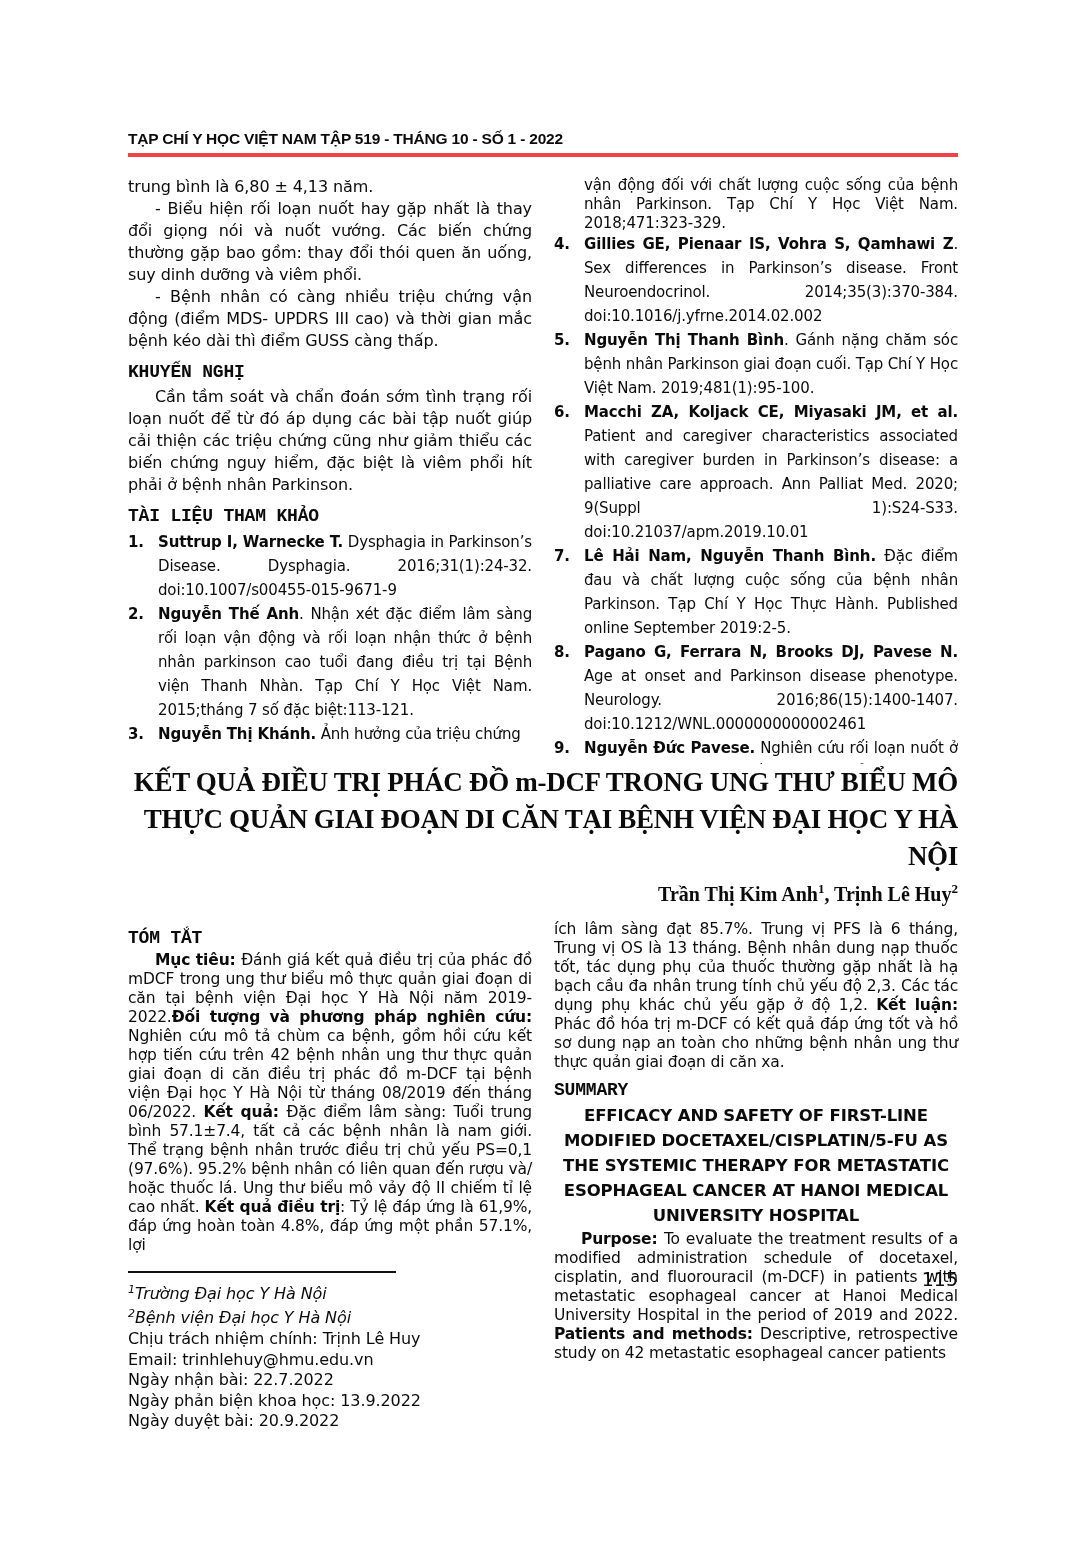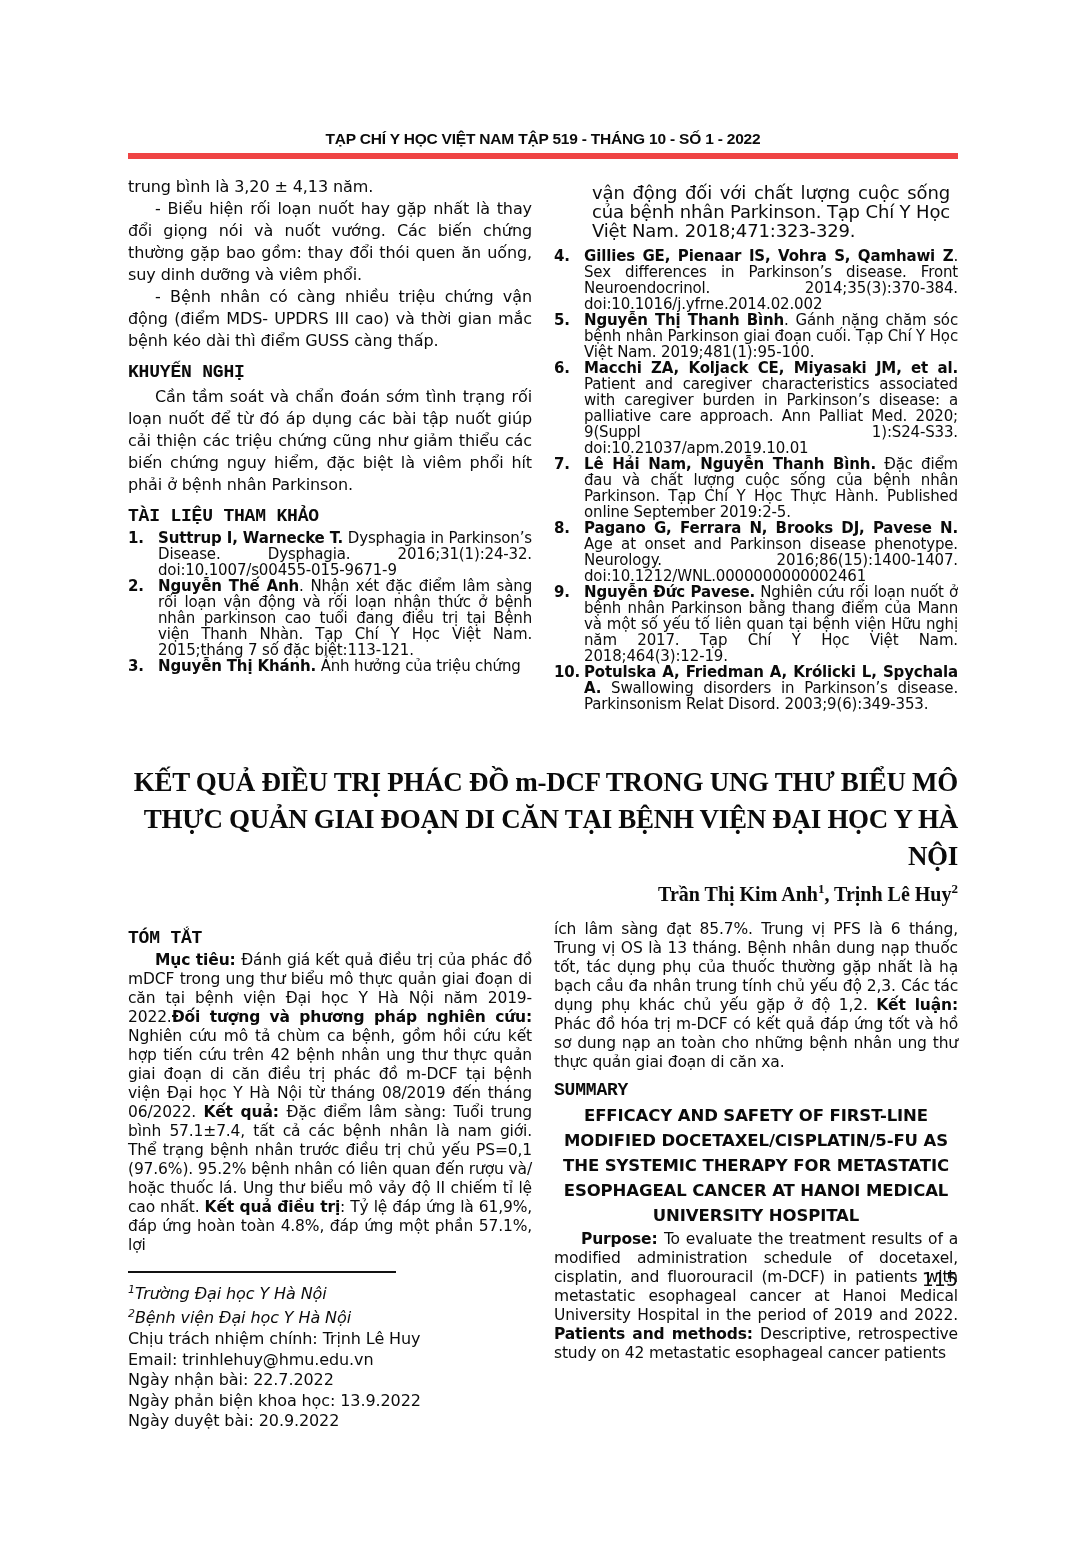--- a/index.html
+++ b/index.html
@@ -8,22 +8,22 @@
     width:1090px;height:1541px;
     background:#ffffff;
     margin:0 auto;
     font-family:"DejaVu Sans",sans-serif;
     color:#0b0b0b;
     overflow:hidden;
   }
   .header{
     position:absolute;
     top:130px;left:128px;width:830px;
-    text-align:center;
-    border-bottom:6px solid #ef4444;
+    text-align:left;
+    border-bottom:4px solid #ef4444;
     padding-bottom:5px;
   }
   .header-text{
     font-family:"Liberation Sans",sans-serif;
     font-weight:bold;
     font-size:15.5px;
     letter-spacing:-0.2px;
   }
   .content{
     position:absolute;
@@ -46,31 +46,31 @@
     margin:10px 0 4px 0;
     font-family:Liberation Mono, monospace;
     font-size:18px;
     font-weight:bold;
     letter-spacing:-0.2px;
   }
   
   .ref{
     margin:0;
     font-size:15px;
-    line-height:16px;
+    line-height:24px;
     text-align:justify;
     letter-spacing:-0.15px;
     padding-left:30px;
     text-indent:-30px;
   }
   .refnum{display:inline-block;width:30px;text-indent:0;font-weight:bold;}
   .ref b{font-weight:bold;}
   .cont{
-    margin:8px;
-    font-size:18px;
+    margin:0;
+    font-size:15px;
     line-height:18.8px;
     text-align:justify;
     letter-spacing:-0.15px;
     padding-left:30px;
   }
 
   
   .title-block{margin-top:0;}
   .title-block h1{
     margin:0;
@@ -135,21 +135,21 @@
 <div class="page">
 
   <div class="header">
     <div class="header-text">TẠP CHÍ Y HỌC VIỆT NAM TẬP 519 - THÁNG 10 - SỐ 1 - 2022</div>
   </div>
 
   <div class="content">
 
     <section class="cols sec1">
       <div class="col">
-        <p class="body-p">trung bình là 3,20 ± 4,13 năm.</p>
+        <p class="body-p">trung bình là 6,80 ± 4,13 năm.</p>
         <p class="body-p indent">- Biểu hiện rối loạn nuốt hay gặp nhất là thay đổi giọng nói và nuốt vướng. Các biến chứng thường gặp bao gồm: thay đổi thói quen ăn uống, suy dinh dưỡng và viêm phổi.</p>
         <p class="body-p indent">- Bệnh nhân có càng nhiều triệu chứng vận động (điểm MDS- UPDRS III cao) và thời gian mắc bệnh kéo dài thì điểm GUSS càng thấp.</p>
 
         <h3 class="shead">KHUYẾN NGHỊ</h3>
         <p class="body-p indent">Cần tầm soát và chẩn đoán sớm tình trạng rối loạn nuốt để từ đó áp dụng các bài tập nuốt giúp cải thiện các triệu chứng cũng như giảm thiểu các biến chứng nguy hiểm, đặc biệt là viêm phổi hít phải ở bệnh nhân Parkinson.</p>
 
         <h3 class="shead">TÀI LIỆU THAM KHẢO</h3>
         <div class="ref"><span class="refnum">1.</span><b>Suttrup I, Warnecke T.</b><span> Dysphagia in Parkinson’s Disease. Dysphagia. 2016;31(1):24-32. doi:10.1007/s00455-015-9671-9</span></div>
         <div class="ref"><span class="refnum">2.</span><b>Nguyễn Thế Anh</b><span>. Nhận xét đặc điểm lâm sàng rối loạn vận động và rối loạn nhận thức ở bệnh nhân parkinson cao tuổi đang điều trị tại Bệnh viện Thanh Nhàn. Tạp Chí Y Học Việt Nam. 2015;tháng 7 số đặc biệt:113-121.</span></div>
         <div class="ref"><span class="refnum">3.</span><b>Nguyễn Thị Khánh.</b><span> Ảnh hưởng của triệu chứng</span></div>

